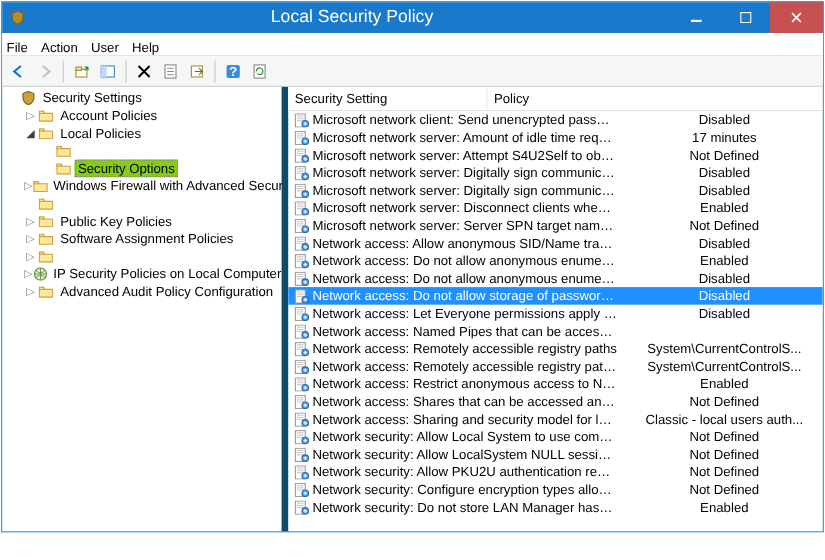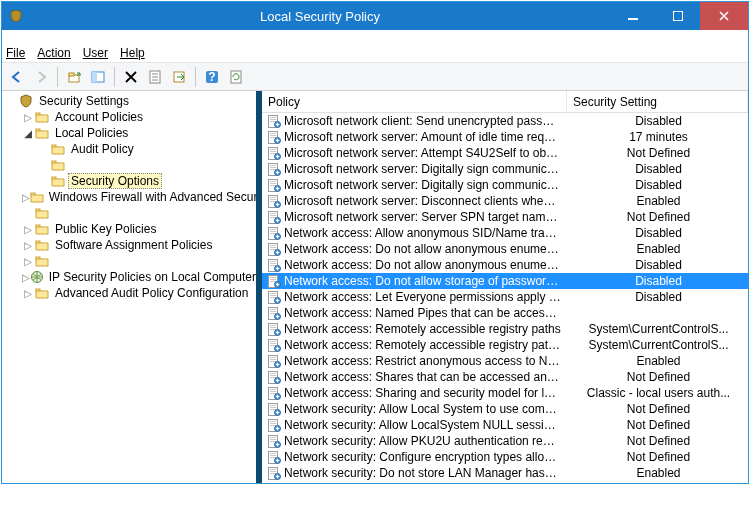--- a/index.html
+++ b/index.html
@@ -1,40 +1,40 @@
 <!DOCTYPE html>
 <html><head>
 <meta charset="utf-8">
 <style>
   * { box-sizing: border-box; margin: 0; padding: 0; font-family: "Segoe UI", Tahoma, sans-serif; font-size: 12px; }
   body { width: 750px; height: 509px; overflow: hidden; background: #fff; }
 
   .window { width: 748px; height: 483px; margin: 1px; border: 1px solid #2b95d6; background: #fff; display: flex; flex-direction: column; }
   .titlebar { height: 28px; background: #1979ca; color: #fff; display: flex; align-items: center; }
   .titlebar .app-icon { width: 28px; display:flex; align-items:center; justify-content:center; }
-  .titlebar .title { flex: 1; text-align: center; font-size: 13px; }
+  .titlebar .title { flex: 1; text-align: center; font-size: 16px; }
   .win-controls { display:flex; height:100%; }
   .win-btn { width: 45px; display:flex; align-items:center; justify-content:center; color:#fff; }
   .win-btn.close { background:#c75050; width:48px; }
-  .menubar { height: 21px; background:#fff; border-bottom:1px solid #e5e5e5; display:flex; align-items:flex-start; padding:16px 4px; gap:12px;text-decoration:underline; }
+  .menubar { height: 21px; background:#fff; border-bottom:1px solid #e5e5e5; display:flex; align-items:flex-end; padding:0 4px; gap:12px; }
   .menubar span { color:#000; }
   .toolbar { height: 28px; background:#f5f6f7; border-bottom:1px solid #d0d0d0; display:flex; align-items:center; padding:0 4px; gap:2px; }
   .tb-sep { width:1px; height:20px; background:#c8c8c8; margin:0 3px; }
   .tb-btn { width:22px; height:22px; display:flex; align-items:center; justify-content:center; border:1px solid transparent; border-radius:2px; }
 
   .body { flex:1; display:flex; min-height:0; }
   .tree-pane { width:260px; border-right:6px solid #0c4a6e; overflow-y:auto; padding:2px 0; }
   .list-pane { flex:1; display:flex; flex-direction:column; min-width:0; position:relative; }
 
   .tree-row { display:flex; align-items:center; height:16px; white-space:nowrap; padding-left:calc(var(--d,0) * 16px + 4px); }
   .tree-row .tw { width:12px; display:inline-flex; justify-content:center; color:#808080; font-size:10px; }
   .tree-row .tw.open { color:#404040; }
   .tree-row .fico { width:16px; height:14px; display:inline-flex; align-items:center; justify-content:center; margin-right:2px; }
   .tree-row .lbl { padding:0 2px; }
-  .tree-row.selected .lbl { background:#fef9c3; border:1px dotted #888; }
+  .tree-row.selected .lbl { background:#84cc16; border:1px dotted #888; }
   .tree-row .lbl { border:1px solid transparent; }
 
   .list-head { height:22px; background:#fff; border-bottom:1px solid #e0e0e0; display:flex; align-items:center; }
   .col { padding:0 6px; height:100%; display:flex; align-items:center; border-right:1px solid #e8e8e8; color:#000; }
   .col.policy { width:305px; }
   .col.setting { flex:1; }
 
   .list-body { flex:1; overflow-y:scroll; overflow-x:hidden; }
   .prow { height:16px; display:flex; align-items:center; white-space:nowrap; }
   .prow .pico { width:16px; height:14px; display:inline-flex; align-items:center; justify-content:center; margin:0 2px 0 4px; }
@@ -175,30 +175,20 @@
           <span class="lbl">Local Policies</span>
         </div>
         <div class="tree-row" style="--d: 2;">
           <span class="tw"></span>
           <span class="fico">
             <svg width="14" height="12">
               <path d="M1 3 h4 l1 1 h7 v7 h-12 z" fill="#ffe79b" stroke="#caa53a"></path>
               <rect x="1" y="2" width="4" height="2" fill="#ffe79b" stroke="#caa53a"></rect>
             </svg>
           </span>
-          <span class="lbl">Audit Policy</span>
-        </div>
-        <div class="tree-row" style="--d: 2;">
-          <span class="tw"></span>
-          <span class="fico">
-            <svg width="14" height="12">
-              <path d="M1 3 h4 l1 1 h7 v7 h-12 z" fill="#ffe79b" stroke="#caa53a"></path>
-              <rect x="1" y="2" width="4" height="2" fill="#ffe79b" stroke="#caa53a"></rect>
-            </svg>
-          </span>
         </div>
         <div class="tree-row selected" style="--d: 2;">
           <span class="tw"></span>
           <span class="fico">
             <svg width="14" height="12">
               <path d="M1 3 h4 l1 1 h7 v7 h-12 z" fill="#ffe79b" stroke="#caa53a"></path>
               <rect x="1" y="2" width="4" height="2" fill="#ffe79b" stroke="#caa53a"></rect>
             </svg>
           </span>
           <span class="lbl">Security Options</span>
@@ -267,22 +257,22 @@
             <svg width="14" height="12">
               <path d="M1 3 h4 l1 1 h7 v7 h-12 z" fill="#ffe79b" stroke="#caa53a"></path>
               <rect x="1" y="2" width="4" height="2" fill="#ffe79b" stroke="#caa53a"></rect>
             </svg>
           </span>
           <span class="lbl">Advanced Audit Policy Configuration</span>
         </div>
       </div>
     <div class="list-pane">
       <div class="list-head">
+        <div class="col setting">Security Setting</div>
         <div class="col policy">Policy</div>
-        <div class="col setting">Security Setting</div>
       </div>
       <div class="list-body" id="list">
           <div class="prow">
             <span class="pico">
               <svg width="14" height="13">
                 <rect x="1.5" y="0.5" width="9" height="12" fill="#fff" stroke="#9a9a9a"></rect>
                 <rect x="3" y="2" width="6" height="1" fill="#c8c8c8"></rect>
                 <rect x="3" y="4" width="6" height="1" fill="#c8c8c8"></rect>
                 <rect x="3" y="6" width="6" height="1" fill="#c8c8c8"></rect>
                 <circle cx="10.5" cy="9.5" r="3" fill="#5aa0e0" stroke="#2a6aa8"></circle>

